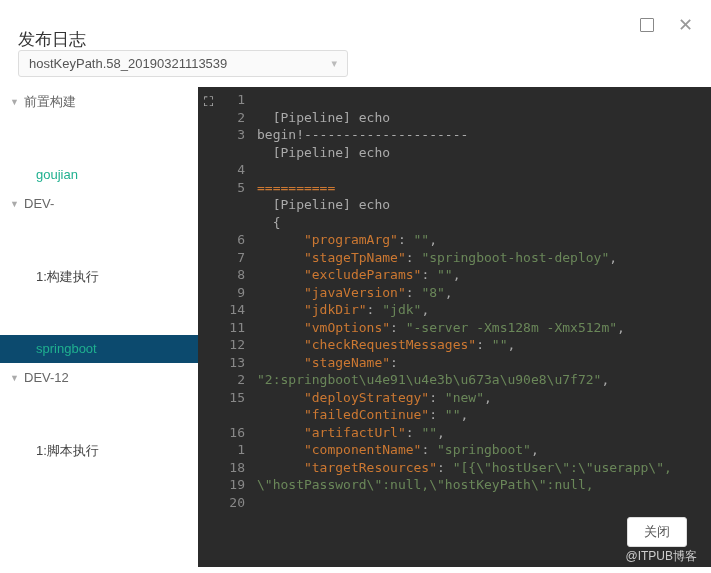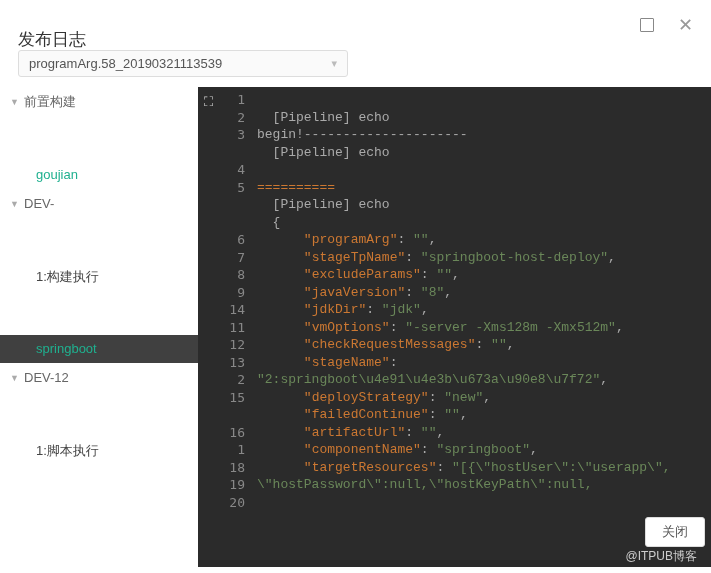--- a/index.html
+++ b/index.html
@@ -14,50 +14,50 @@
     .select-row { padding: 4px 18px 10px 18px; }
     .select-box { display: flex; align-items: center; justify-content: space-between; border: 1px solid #ddd; border-radius: 3px; padding: 5px 10px; width: 330px; font-size: 13px; color: #555; cursor: pointer; background: #fafafa; }
     .chevron { color: #bbb; font-size: 11px; }
     
     .content { display: flex; height: 480px; }
     .sidebar { width: 198px; background: #fff; font-size: 13px; overflow-y: auto; }
     .tree-group { padding: 4px 0 4px 10px; color: #666; cursor: pointer; display: flex; align-items: center; gap: 4px; line-height: 22px; }
     .tree-caret { color: #aaa; font-size: 9px; display: inline-block; width: 10px; }
     .tree-child { padding: 3px 0 3px 36px; color: #444; cursor: pointer; line-height: 22px; margin-top: 44px; }
     .tree-child.green { color: #1fb08f; }
-    .tree-child.selected { background: #404040; color: #1fb08f; }
+    .tree-child.selected { background: #0c4a6e; color: #1fb08f; }
     
     .code-area { flex: 1; background: #2b2b2b; position: relative; display: flex; font-family: Consolas, Monaco, monospace; font-size: 13px; line-height: 17.5px; }
     .fullscreen-code-icon { position: absolute; top: 6px; left: 6px; color: #ccc; font-size: 13px; cursor: pointer; z-index: 2; }
     .gutter { width: 55px; text-align: right; padding: 4px 8px 0 0; color: #888; }
     .gutter div { height: 17.5px; }
-    .code { flex: 1; padding: 4px 0 0 4px; color: #aaa; overflow: hidden; font-family: Liberation Mono, monospace; }
+    .code { flex: 1; padding: 4px 0 0 4px; color: #aaa; overflow: hidden; }
     .code-line { height: 17.5px; white-space: pre; }
     .orange { color: #cc7832; }
     .green-str { color: #6a8759; }
     .cyan { color: #4a9de0; }
     
-    .close-btn-row { position: absolute; bottom: 26px; right: 6px; }
+    .close-btn-row { position: absolute; bottom: 26px; right: 24px; }
     .close-btn { border: 1px solid #ddd; background: #fff; padding: 5px 16px; font-size: 13px; color: #555; cursor: pointer; border-radius: 3px; }
     .watermark { position: absolute; bottom: 8px; right: 14px; color: #ccc; font-size: 12px; margin-top: 7px; }
   </style>
 </head>
 <body>
 
 <div class="header">
   <div class="title">发布日志</div>
   <div class="header-actions">
     <div class="expand-icon"></div>
     <div class="close-icon">✕</div>
   </div>
 </div>
 
 <div class="select-row">
   <div class="select-box">
-    <span>programArg.58_20190321113539</span>
+    <span>hostKeyPath.58_20190321113539</span>
     <span class="chevron">▾</span>
   </div>
 </div>
 
 <div class="content">
   <div class="sidebar" id="sidebar">
       <div class="tree-group"><span class="tree-caret">▼</span>前置构建</div>
       <div class="tree-child green">goujian</div>
       <div class="tree-group"><span class="tree-caret">▼</span>DEV-</div>
       <div class="tree-child ">1:构建执行</div>

